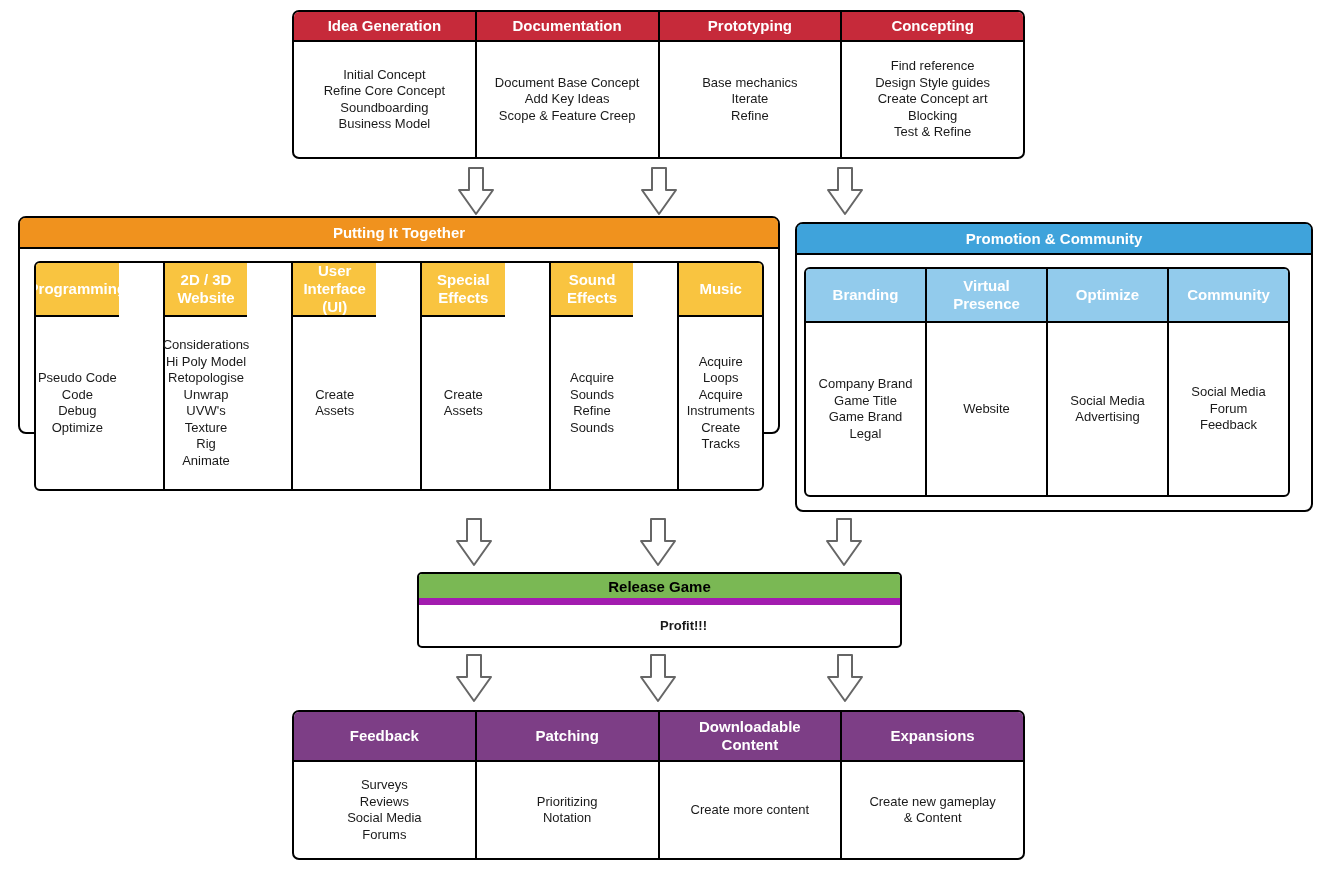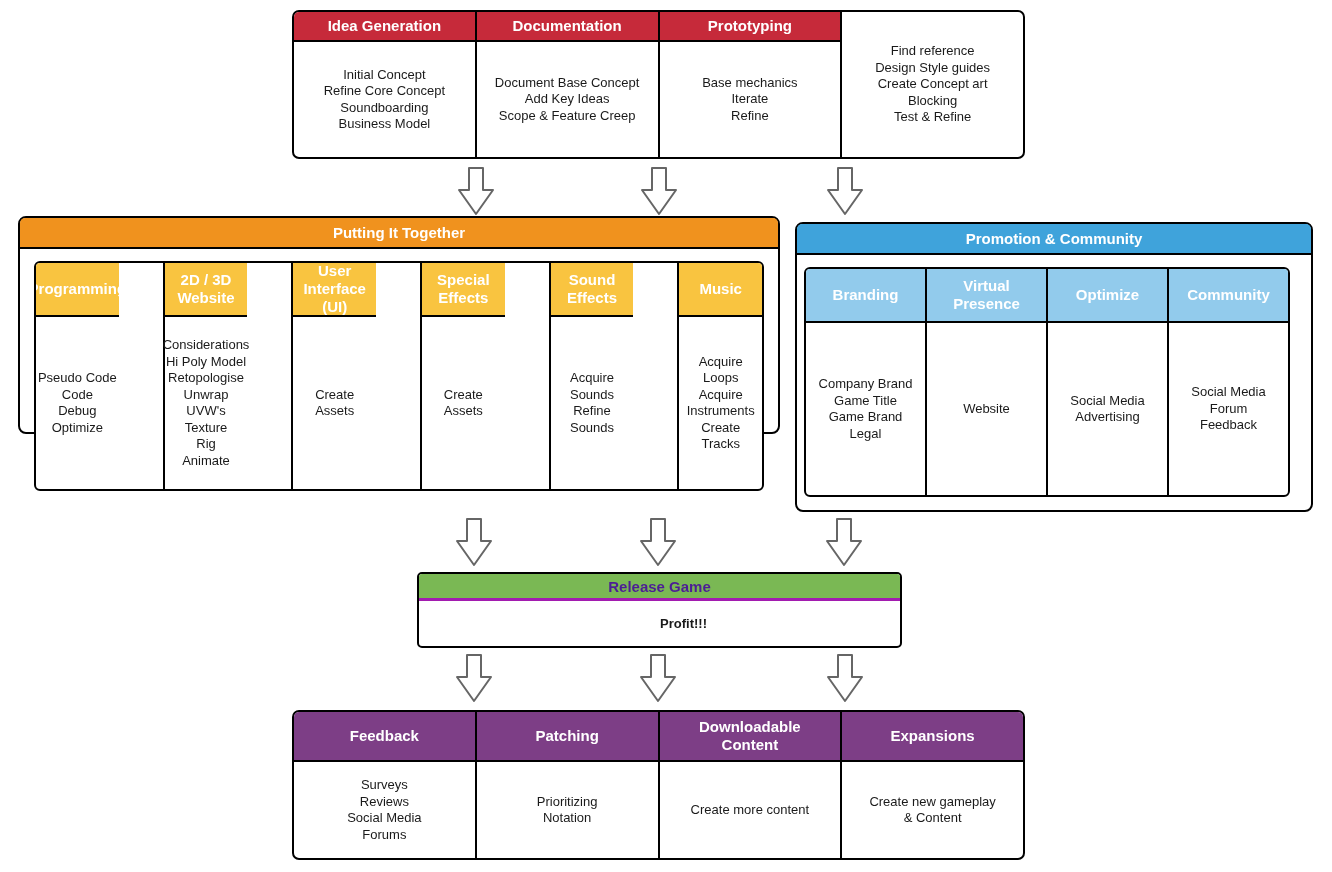--- a/index.html
+++ b/index.html
@@ -20,21 +20,21 @@
   .bg-yellow{background:#f9c440;}
   .bg-blue{background:#3fa3db;}
   .bg-lightblue{background:#92cbec;}
   .bg-green{background:#7ab854;}
   .bg-purple{background:#7d3e86;}
   .sect{position:absolute;border:2px solid #000;border-radius:8px;background:#fff;box-sizing:border-box;}
   .sect-hd{height:29px;display:flex;align-items:center;justify-content:center;color:#fff;font-weight:bold;font-size:15px;border-bottom:2px solid #000;border-radius:5px 5px 0 0;}
   .subtbl{position:absolute;border:2px solid #000;border-radius:6px;display:flex;overflow:hidden;background:#fff;box-sizing:border-box;}
   .arrow{position:absolute;width:38px;height:50px;}
   .release{position:absolute;border:2px solid #000;border-radius:5px;overflow:hidden;background:#fff;box-sizing:border-box;display:flex;flex-direction:column;}
-  .release-hd{height:24px;display:flex;align-items:center;justify-content:center;color:#4c1d95;font-weight:bold;font-size:15px;border-bottom:3px solid #a21caf;}
+  .release-hd{height:24px;display:flex;align-items:center;justify-content:center;color:#000000;font-weight:bold;font-size:15px;border-bottom:7px solid #a21caf;}
   .release-bd{flex:1;display:flex;align-items:center;justify-content:center;font-size:13px;font-weight:bold;margin-left:48px;}
 </style>
 </head>
 <body>
 
 <div id="canvas">
 
   <div class="tbl" style="left:292px;top:10px;width:733px;height:149px;">
     <div class="col">
       <div class="col-hd hd30 bg-red">Idea Generation</div>
@@ -49,20 +49,21 @@
 Add Key Ideas
 Scope &amp; Feature Creep</div>
     </div>
     <div class="col">
       <div class="col-hd hd30 bg-red">Prototyping</div>
       <div class="col-bd">Base mechanics
 Iterate
 Refine</div>
     </div>
     <div class="col">
+      <div class="col-hd hd30 bg-red">Concepting</div>
       <div class="col-bd">Find reference
 Design Style guides
 Create Concept art
 Blocking
 Test &amp; Refine</div>
     </div>
   </div>
 
   <svg class="arrow" style="left:457px;top:166px;" viewBox="0 0 38 50">
       <polygon points="12,2 26,2 26,24 36,24 19,48 2,24 12,24" fill="#ffffff" stroke="#666666" stroke-width="2" stroke-linejoin="round"></polygon>

